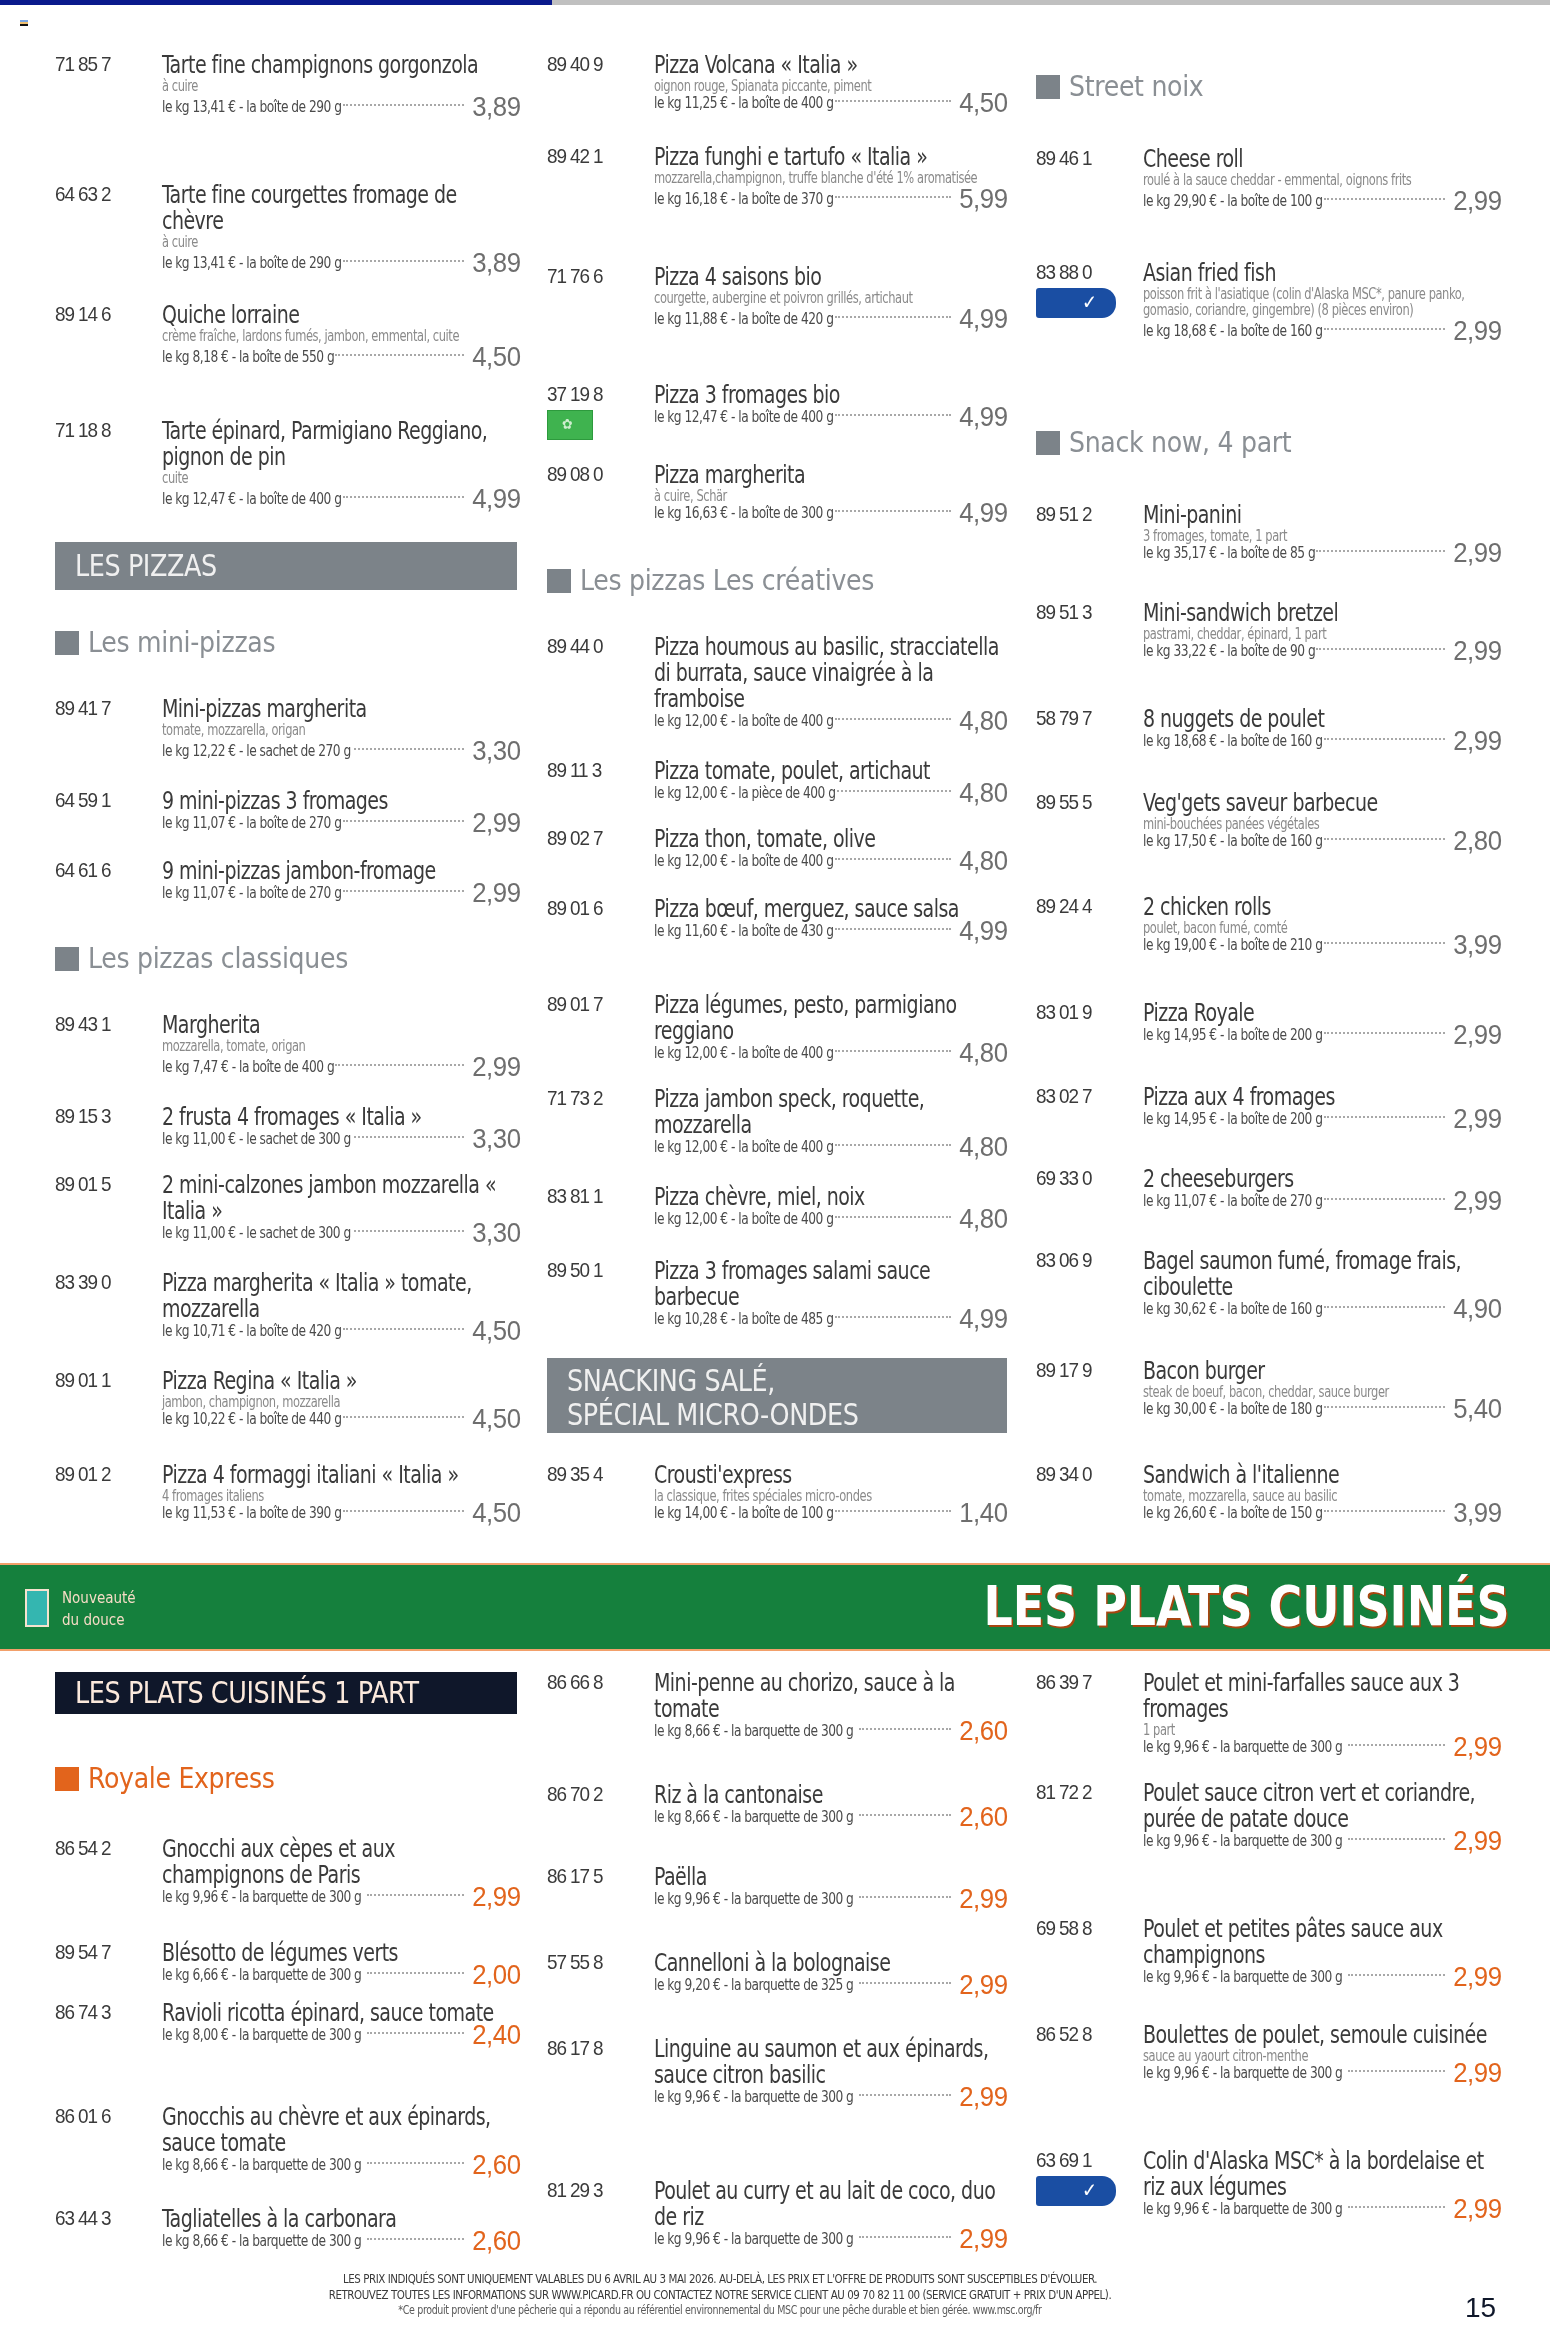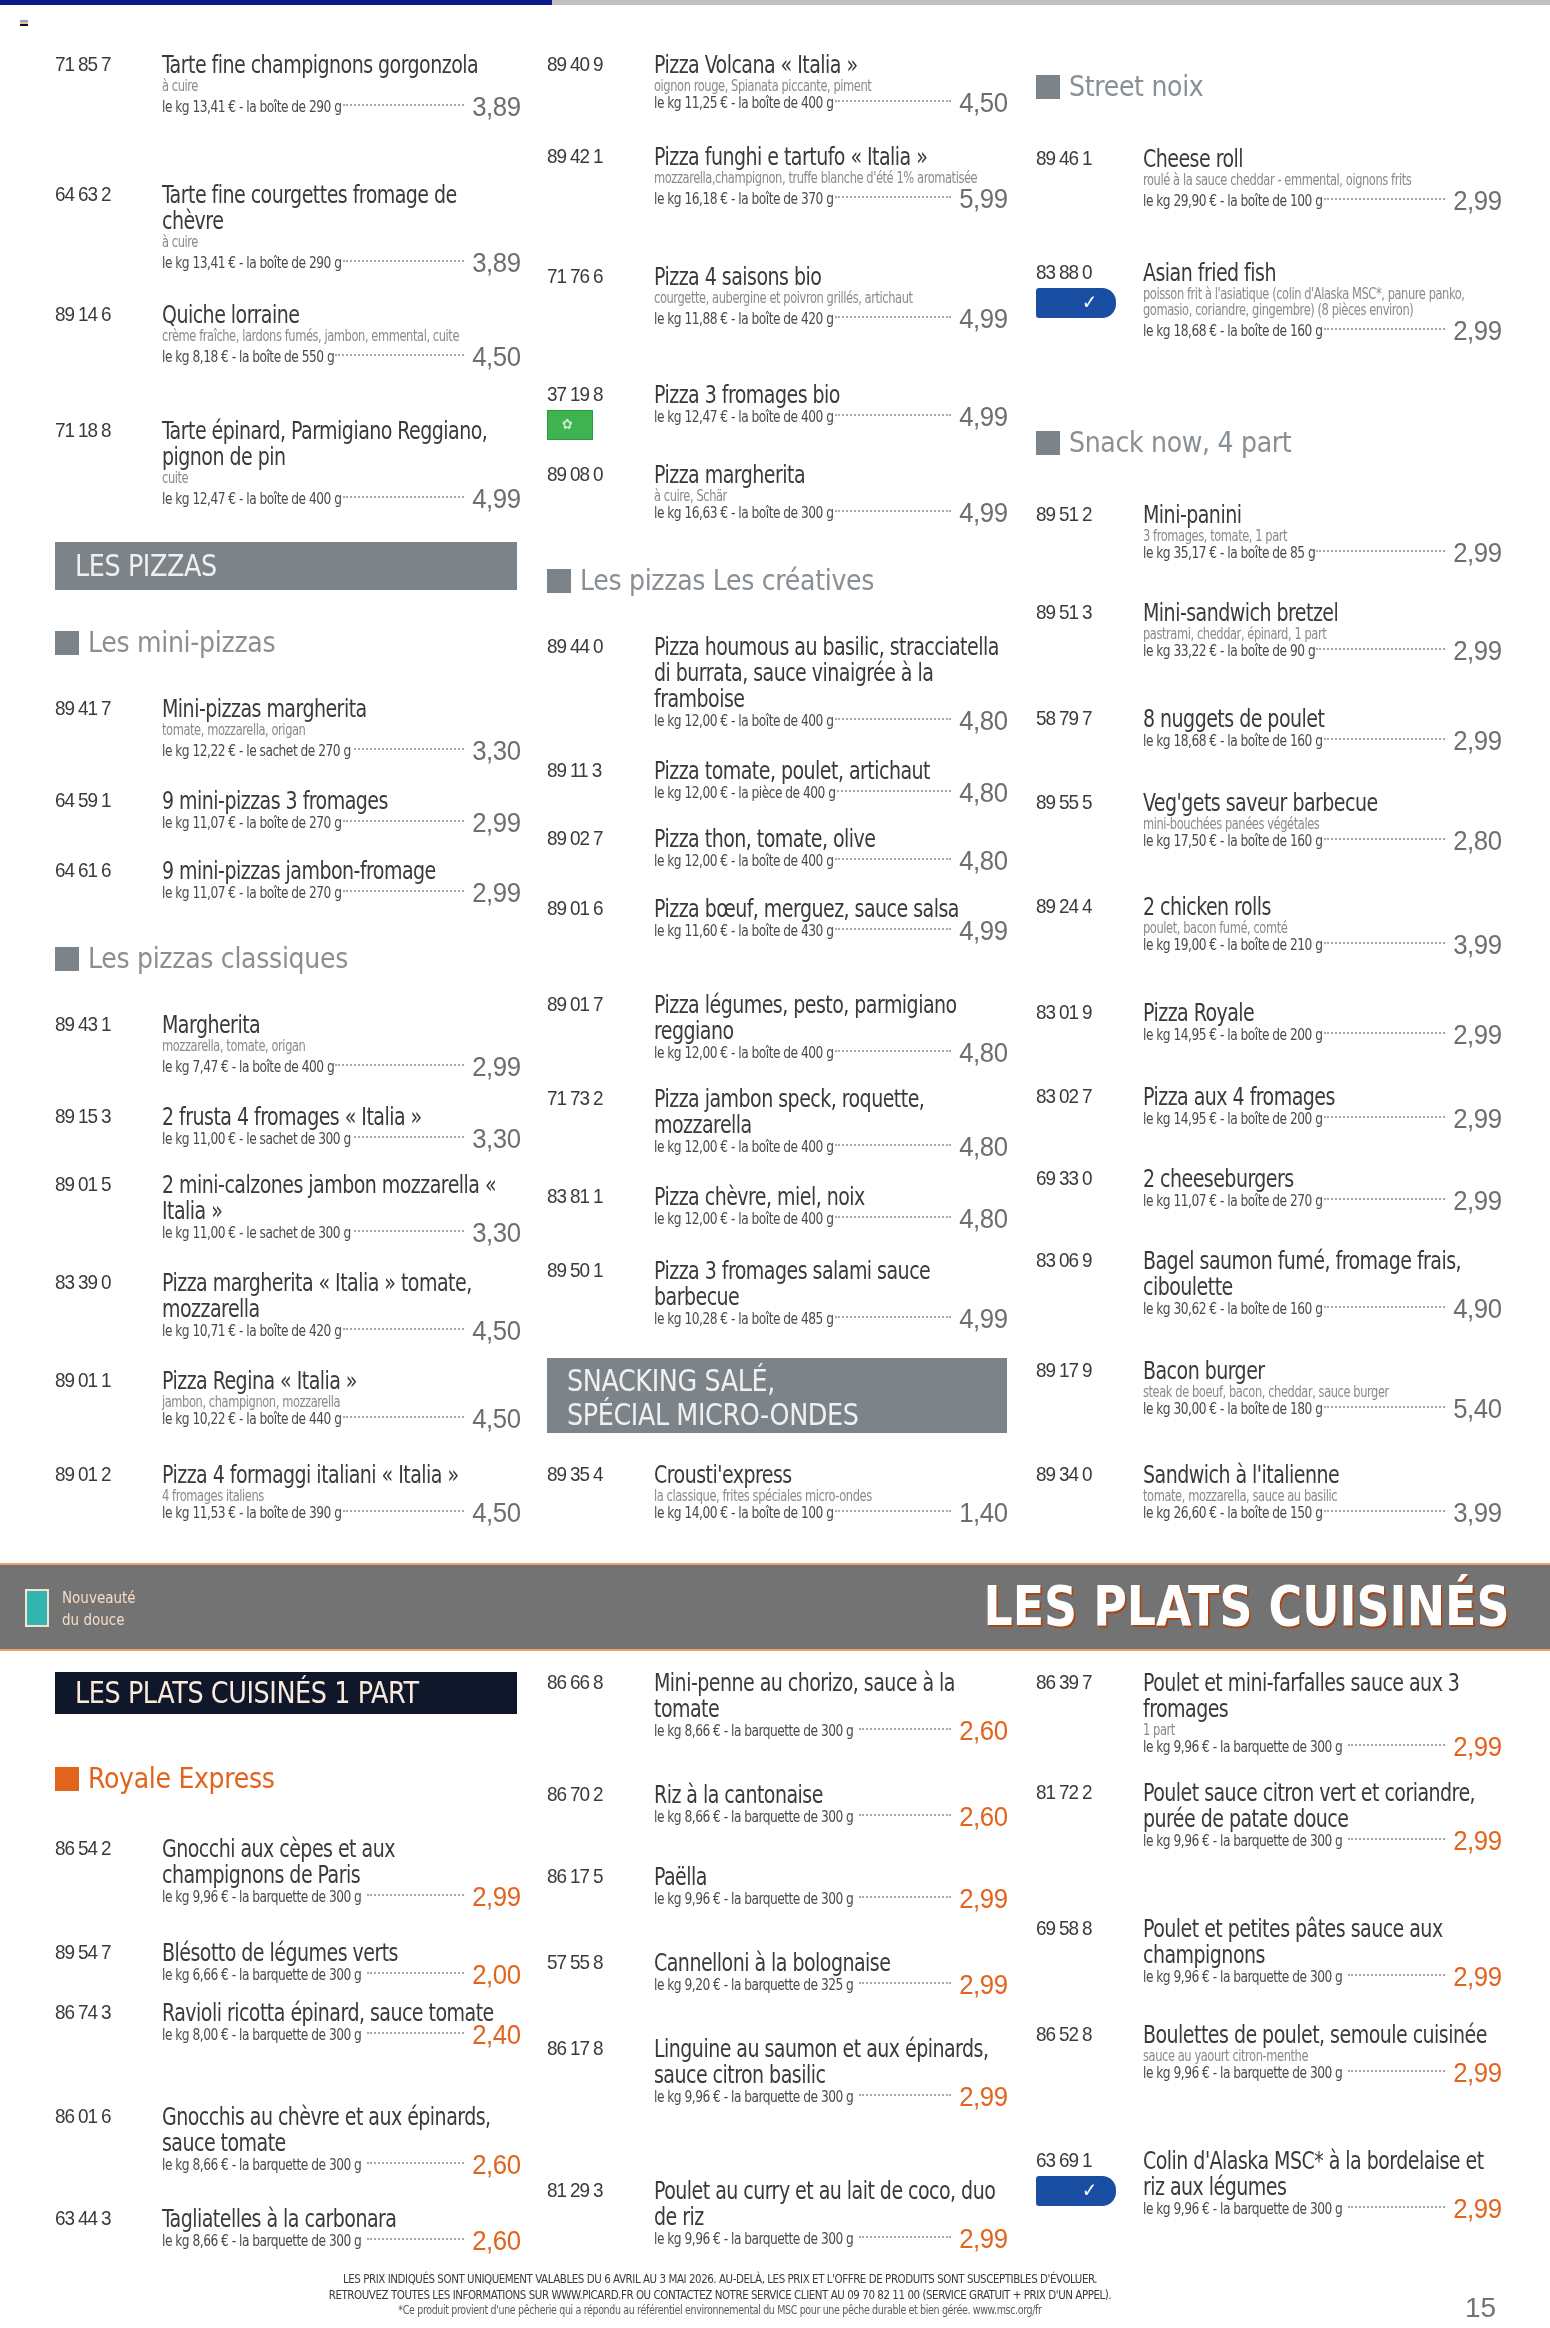--- a/index.html
+++ b/index.html
@@ -34,29 +34,29 @@
 
   .section-bar { position: absolute; background: #7c8389; color: #f0f0f0; font-size: 30px; letter-spacing: -0.5px; padding-left: 20px; font-family: "DejaVu Sans", sans-serif; font-weight: normal; }
   .section-bar span { display: inline-block; transform: scaleX(0.85); transform-origin: left center; }
   .section-bar.orange { background: #0f172a; color: #fbe9dc; }
 
   .subhead { position: absolute; font-size: 28px; color: #8a8f94; letter-spacing: -0.3px; display: flex; align-items: center; }
   .subhead .sq { display: inline-block; width: 24px; height: 24px; background: #7c8389; margin-right: 9px; }
   .subhead.orange { color: #e2641c; }
   .subhead.orange .sq { background: #e2641c; }
 
-  .banner { position: absolute; left: 0; top: 1563px; width: 1550px; height: 88px; background: #737373; border-top: 2px solid #f2a06a; border-bottom: 2px solid #f2a06a; }
+  .banner { position: absolute; left: 0; top: 1563px; width: 1550px; height: 88px; background: #15803d; border-top: 2px solid #f2a06a; border-bottom: 2px solid #f2a06a; }
   .banner .nouv-box { position: absolute; left: 25px; top: 24px; width: 24px; height: 38px; background: #34b6b0; border: 2px solid #f6e3cf; }
   .banner .nouv-text { position: absolute; left: 62px; top: 22px; font-size: 15px; line-height: 22px; color: #f6dcc6; width: 120px; }
   .banner .title { position: absolute; right: 40px; top: 8px; font-size: 56px; font-weight: bold; color: #ffffff; letter-spacing: 0px; text-shadow: 2px 2px 0 #a84510; font-family: "DejaVu Sans", sans-serif; transform: scaleX(0.82); transform-origin: right center; }
 
   .footer { position: absolute; left: 150px; top: 2271px; width: 1140px; text-align: center; color: #3a3a3a; }
   .footer .l1, .footer .l2 { font-size: 13px; line-height: 16px; letter-spacing: -0.5px; transform: scaleX(0.88); }
   .footer .l3 { font-size: 12px; line-height: 14px; color: #5a5a5a; letter-spacing: -0.4px; transform: scaleX(0.88); }
-  .page-num { position: absolute; left: 1465px; top: 2292px; font-size: 28px; color: #737373; font-family: "Liberation Sans Narrow", "Liberation Sans", sans-serif; }
+  .page-num { position: absolute; left: 1465px; top: 2292px; font-size: 28px; color: #0f172a; font-family: "Liberation Sans Narrow", "Liberation Sans", sans-serif; }
 </style>
 </head>
 <body>
 
 <div class="topbar">
     <div class="blue"></div>
   </div>
 <div class="tiny-icon">
   <i style="background:#7aa7e6"></i>
     <i style="background:#f0c070"></i>

